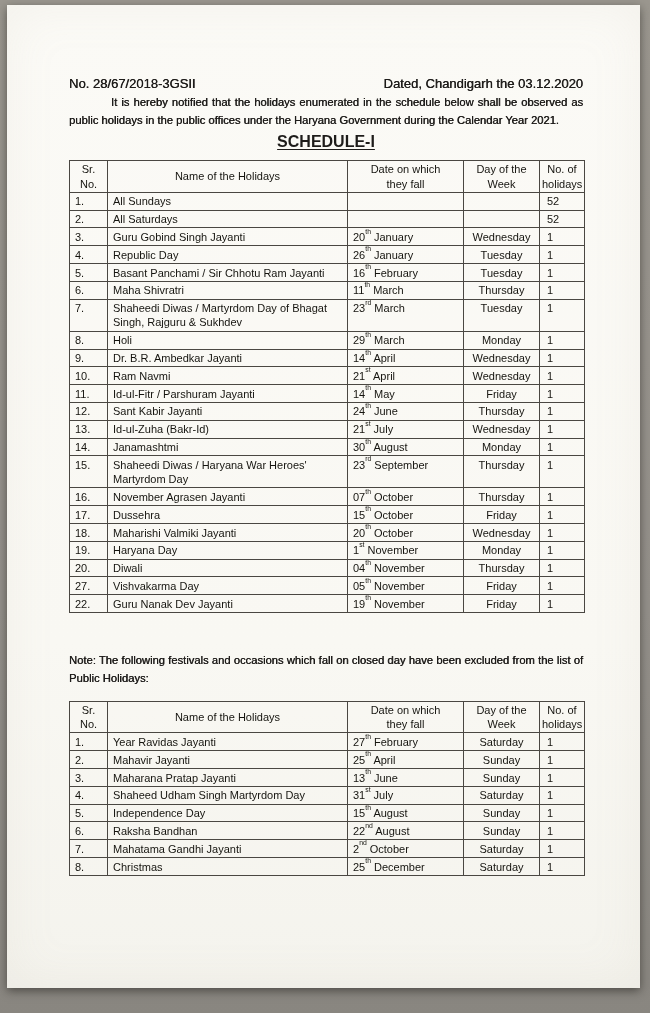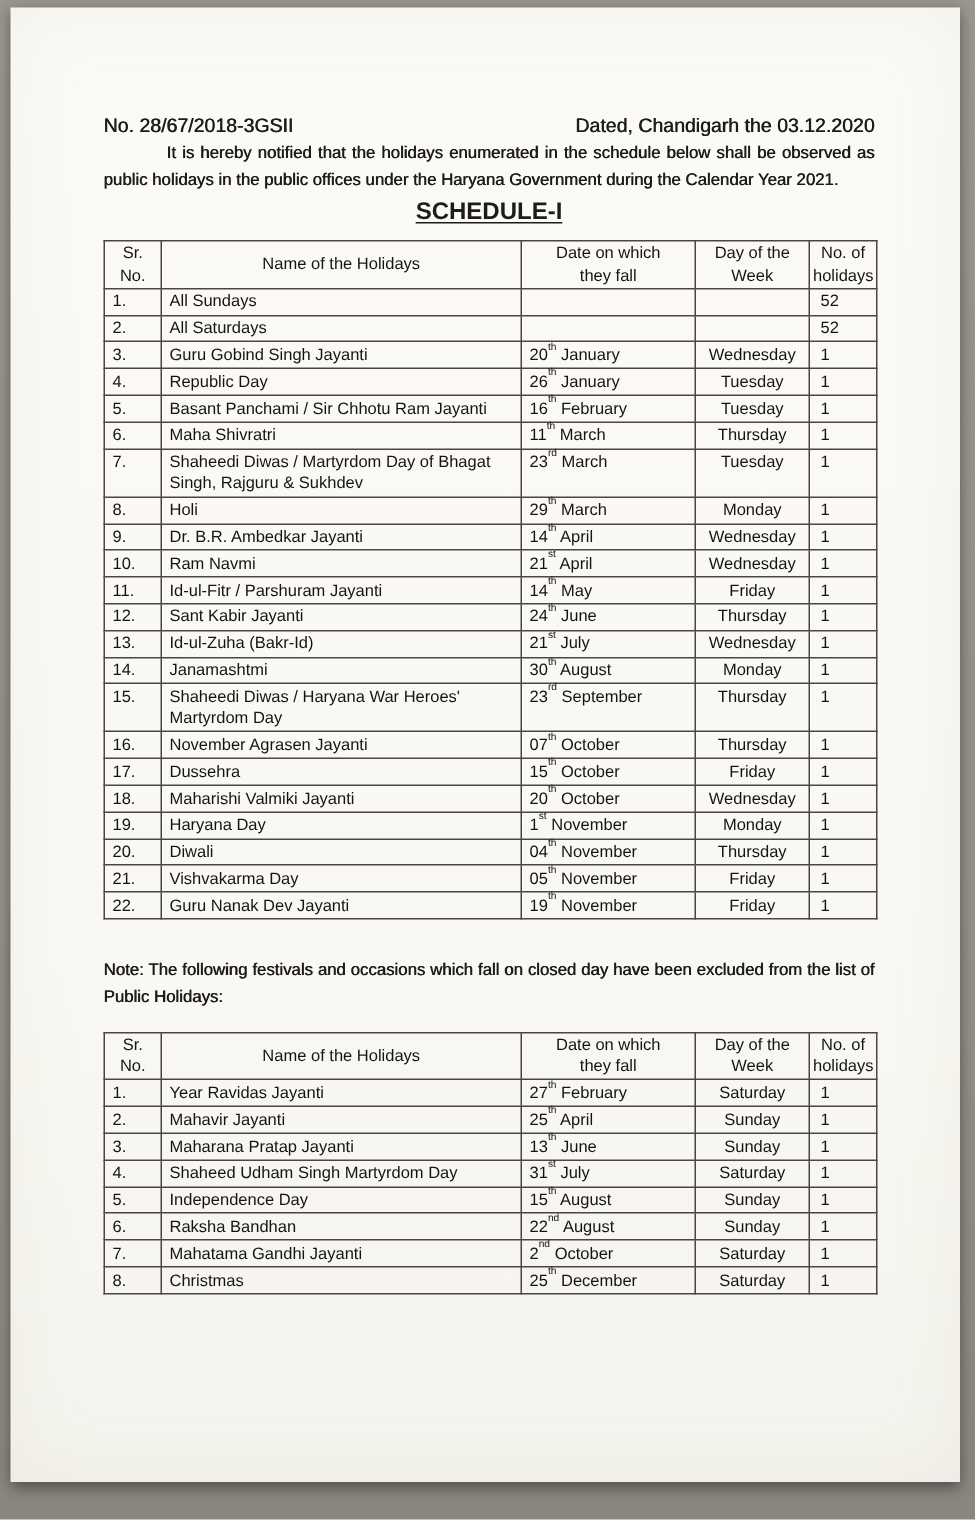--- a/index.html
+++ b/index.html
@@ -63,21 +63,21 @@
     white-space:pre-line;
     padding:1px 2px;
     line-height:1.3;
   }
   td { padding:1.5px 5px 1px; line-height:1.3; vertical-align:top; }
   td:nth-child(4) { text-align:center; }
   td:nth-child(5) { padding-left:7px; }
   col.c1{width:38px} col.c2{width:240px} col.c3{width:116px} col.c4{width:76px} col.c5{width:45px}
   sup { font-size:.62em; line-height:0; position:relative; top:-.4em; }
   .note {
-    margin-top:26px;
+    margin-top:39px;
     font-size:11.2px;
     line-height:1.6;
     text-align:justify;
     text-shadow:.35px 0 0 currentColor;
   }
   table.second { margin-top:13px; }
 </style>
 </head>
 <body>
 
@@ -253,21 +253,21 @@
           <td>1</td>
         </tr>
         <tr>
           <td>20.</td>
           <td>Diwali</td>
           <td>04<sup>th</sup> November</td>
           <td>Thursday</td>
           <td>1</td>
         </tr>
         <tr>
-          <td>21.</td>
+          <td>27.</td>
           <td>Vishvakarma Day</td>
           <td>05<sup>th</sup> November</td>
           <td>Friday</td>
           <td>1</td>
         </tr>
         <tr>
           <td>22.</td>
           <td>Guru Nanak Dev Jayanti</td>
           <td>19<sup>th</sup> November</td>
           <td>Friday</td>

